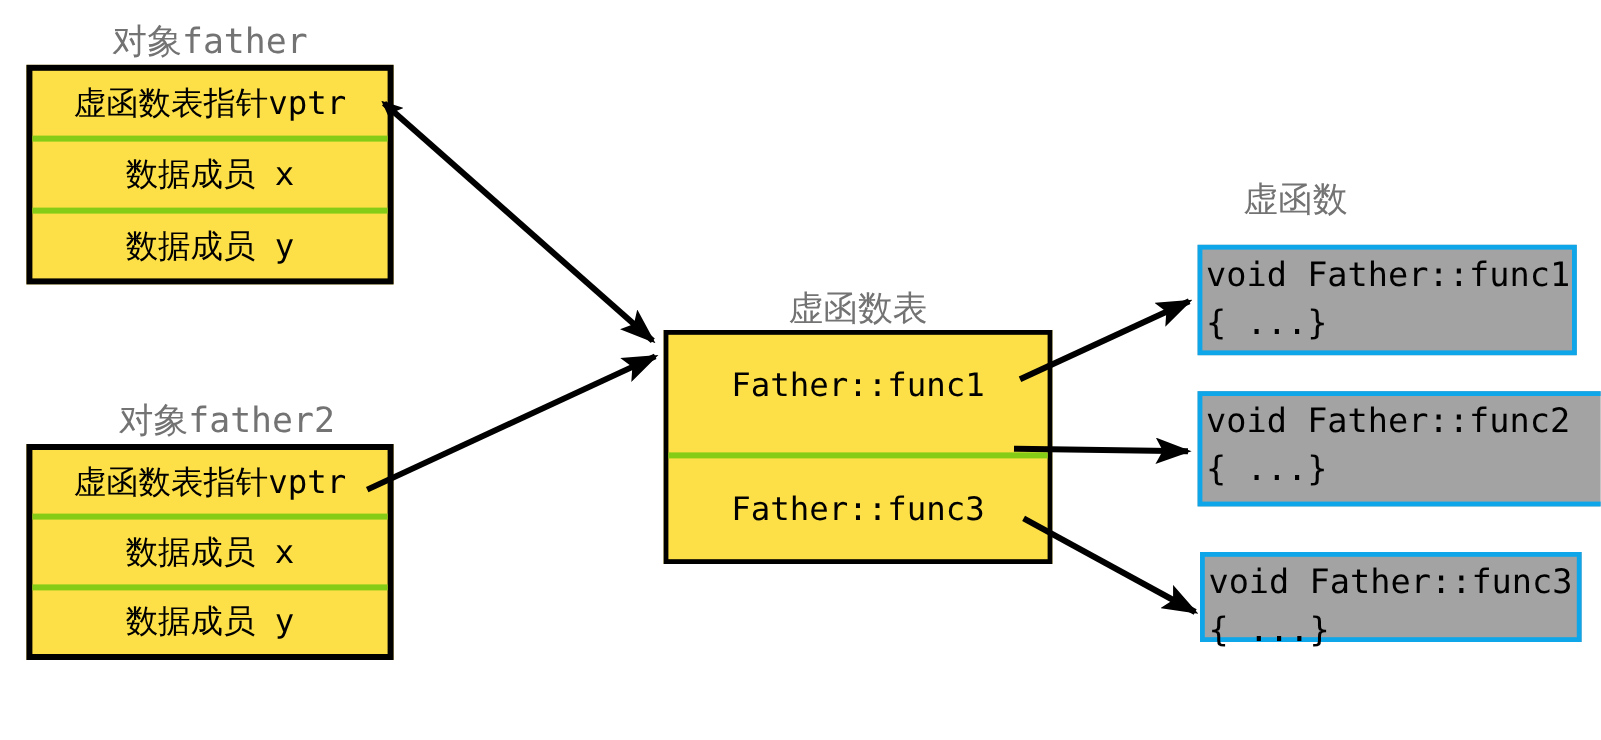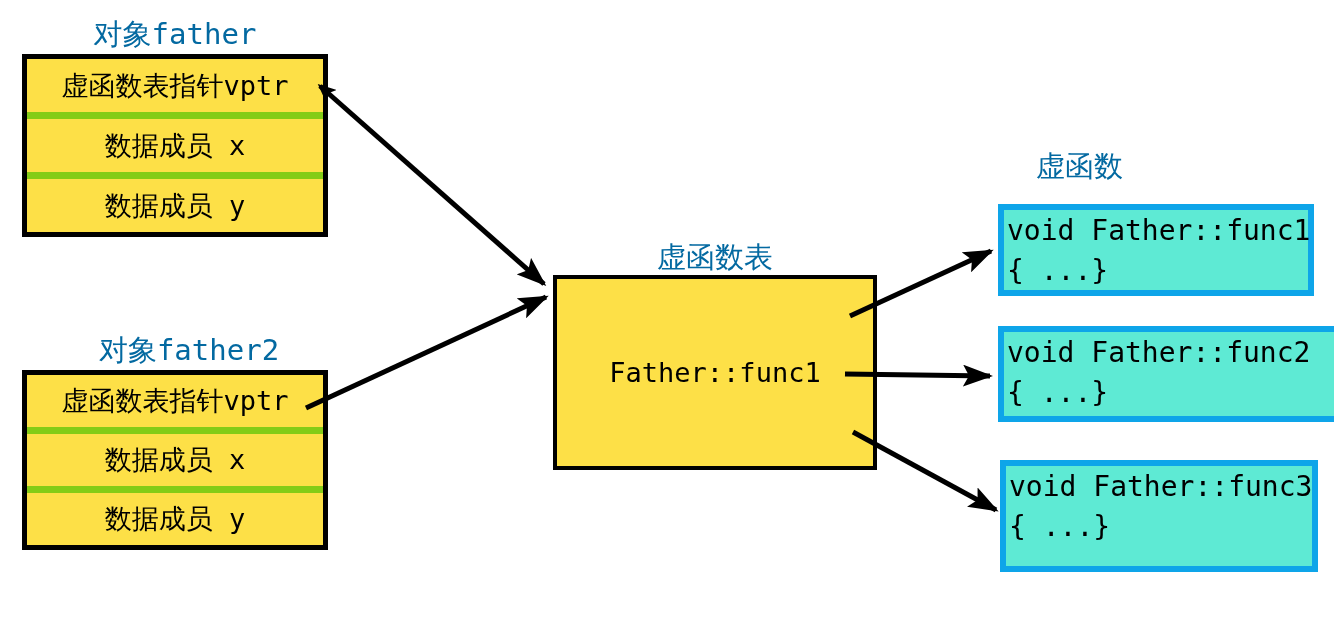--- a/index.html
+++ b/index.html
@@ -9,46 +9,46 @@
     background:#ffffff;
     color:#000000;
     font-family:"DejaVu Sans Mono","Liberation Mono",monospace;
     overflow:hidden;
   }
   .title {
     position:absolute;
     font-size:29px;
     line-height:32px;
     white-space:nowrap;
-    color:#0369a1;
+    color:#737373;
   }
   .title.centered { text-align:center; }
   .membox {
     position:absolute;
     box-sizing:border-box;
     border:5px solid #000000;
     display:flex;
     flex-direction:column;
     background:#fde047;
   }
   .membox .row {
     flex:1;
     display:flex;
     align-items:center;
     justify-content:center;
     font-size:27px;
     white-space:nowrap;
-    border-top:7px solid #84cc16;
+    border-top:5px solid #84cc16;
   }
   .membox .row:first-child { border-top:none; }
   .fnbox {
     position:absolute;
     box-sizing:border-box;
-    border:6px solid #0ea5e9;
-    background:#5eead4;
+    border:4px solid #0ea5e9;
+    background:#a3a3a3;
     font-size:28px;
     line-height:40px;
     padding:1px 1px 1px 3px;
     white-space:nowrap;
   }
   .arrows {
     position:absolute;
     left:0; top:0;
     pointer-events:none;
   }
@@ -68,35 +68,36 @@
   <div class="title centered" style="left:36px; top:334px; width:306px;">对象father2</div>
   <div class="membox" style="left:22px; top:370px; width:306px; height:180px;">
     <div class="row">虚函数表指针vptr</div>
     <div class="row">数据成员 x</div>
     <div class="row">数据成员 y</div>
   </div>
 
   <div class="title centered" style="left:553px; top:218px; width:324px;margin-top:23px;">虚函数表</div>
   <div class="membox" style="left:553px; top:275px; width:324px; height:195px; border-width:4px;gap:14px;">
     <div class="row">Father::func1</div>
+    <div class="row">Father::func3</div>
   </div>
 
   <div class="title" style="left:1036px; top:150px;">虚函数</div>
 
   <div class="fnbox" style="left:998px; top:204px; width:316px; height:92px;">
     <div>void Father::func1</div>
     <div>{ ...}</div>
   </div>
 
   <div class="fnbox" style="left:998px; top:326px; width:353px; height:96px;">
     <div>void Father::func2</div>
     <div>{ ...}</div>
   </div>
 
-  <div class="fnbox" style="left:1000px; top:460px; width:318px; height:112px;">
+  <div class="fnbox" style="left:1000px; top:460px; width:318px; height:75px;">
     <div>void Father::func3</div>
     <div>{ ...}</div>
   </div>
 
   <svg class="arrows" width="1334" height="617" viewBox="0 0 1334 617">
     <defs>
       <marker id="ah" markerUnits="userSpaceOnUse" markerWidth="30" markerHeight="22" refX="27" refY="11" orient="auto">
         <path d="M0,0 L30,11 L0,22 L6,11 z" fill="#000000"></path>
       </marker>
       <marker id="barb" markerUnits="userSpaceOnUse" markerWidth="18" markerHeight="16" refX="15" refY="8" orient="auto-start-reverse">

